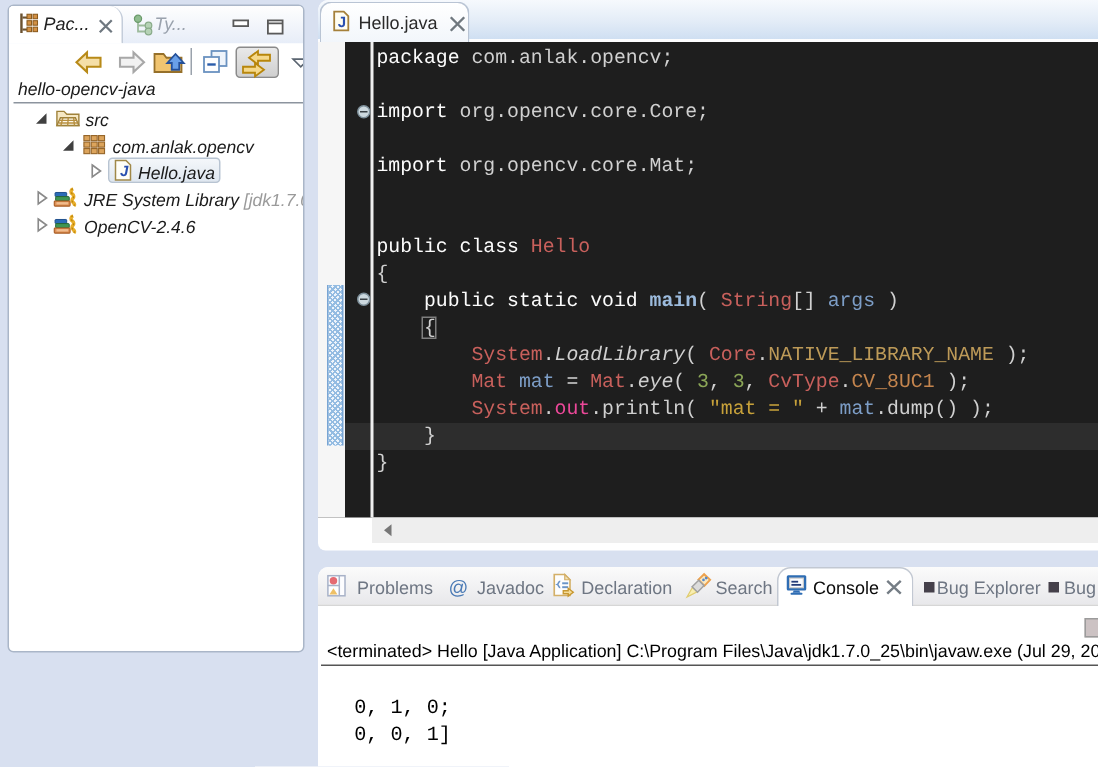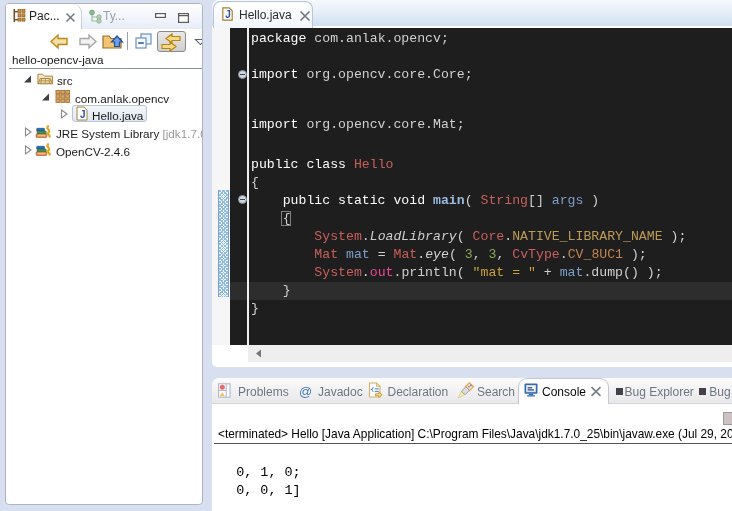--- a/index.html
+++ b/index.html
@@ -1,19 +1,19 @@
 <!DOCTYPE html>
 <html><head>
 <meta charset="utf-8">
 <style>
   html,body{margin:0;padding:0;}
   body{width:732px;height:511px;overflow:hidden;background:#d8e0f0;font-family:"Liberation Sans",sans-serif;position:relative;}
   .abs{position:absolute;}
   
-  #leftpanel{left:5px;top:3px;width:198px;height:502px;background:#fff;border:1px solid #aab6c8;border-radius:4px;box-sizing:border-box;overflow:hidden;}
+  #leftpanel{left:5px;top:3px;width:198px;height:432px;background:#fff;border:1px solid #aab6c8;border-radius:4px;box-sizing:border-box;overflow:hidden;font-style:italic;}
   #ltabbar{left:0;top:0;width:100%;height:25px;background:linear-gradient(#fefefe,#e7edf8);}
   #ltab1{left:0;top:0;width:75px;height:25px;background:#fff;border-right:1px solid #c4cdda;border-top-right-radius:9px;}
   #ltab1 .lab{position:absolute;left:23px;top:5px;font-size:12px;color:#222;}
   #ltab2lab{left:97px;top:5px;font-size:12px;color:#9aa2ad;}
   #ltoolbar{left:0;top:25px;width:100%;height:28px;background:#fff;}
   
   .trow{position:absolute;font-size:11.7px;color:#1a1a1a;white-space:nowrap;}
   
   #editor{left:212px;top:0;width:520px;height:367px;background:#fff;border-top-left-radius:7px;border-bottom-left-radius:5px;overflow:hidden;}
   #etabbar{left:0;top:0;width:100%;height:28px;background:linear-gradient(#f6f9fd 0%,#e3ecf7 55%,#cfdff2 100%);border-bottom:2px solid #fdfdfe;box-sizing:border-box;}
@@ -197,21 +197,21 @@
   <div class="abs" id="ebody">
     <div class="abs" id="ruler"></div>
     <div class="abs" id="hatch"></div>
     <div class="abs" id="curline"></div>
     <div class="abs" id="vline"></div>
     <div class="fold" style="left:26px;top:42px;"></div>
     <div class="fold" style="left:26px;top:167px;"></div>
     <div class="abs" id="brbox"></div>
     <div class="cl" style="top:2px;"><b>package</b> com.anlak.opencv;</div>
     <div class="cl" style="top:38px;"><b>import</b> org.opencv.core.Core;</div>
-    <div class="cl" style="top:88px;"><b>import</b> org.opencv.core.Mat;</div>
+    <div class="cl" style="top:74px;"><b>import</b> org.opencv.core.Mat;</div>
     <div class="cl" style="top:128px;"><b>public class</b> <span class="t">Hello</span></div>
     <div class="cl" style="top:146px;">{</div>
     <div class="cl" style="top:164px;">    <b>public static void</b> <span class="mn">main</span>( <span class="t">String</span>[] <span class="v">args</span> )</div>
     <div class="cl" style="top:182px;">    {</div>
     <div class="cl" style="top:200px;">        <span class="t">System</span>.<i>LoadLibrary</i>( <span class="t">Core</span>.<span class="kc">NATIVE_LIBRARY_NAME</span> );</div>
     <div class="cl" style="top:218px;">        <span class="t">Mat</span> <span class="v">mat</span> = <span class="t">Mat</span>.<i>eye</i>( <span class="g">3</span>, <span class="g">3</span>, <span class="t">CvType</span>.<span class="oc">CV_8UC1</span> );</div>
     <div class="cl" style="top:236px;">        <span class="t">System</span>.<span class="so">out</span>.println( <span class="s">"mat = "</span> + <span class="v">mat</span>.dump() );</div>
     <div class="cl" style="top:254px;">    }</div>
     <div class="cl" style="top:272px;">}</div>
   </div>

